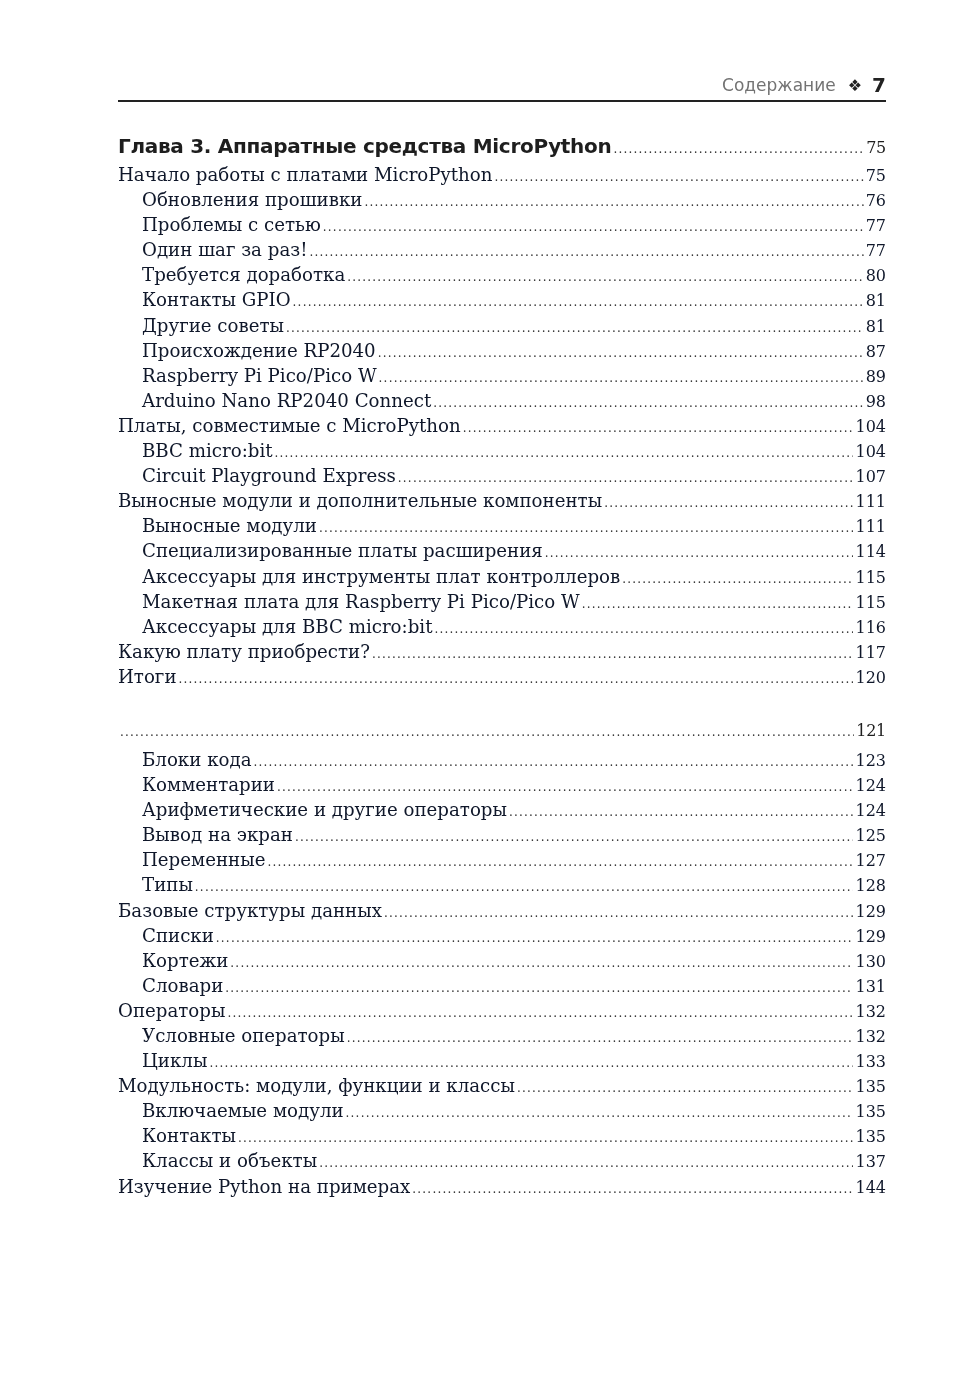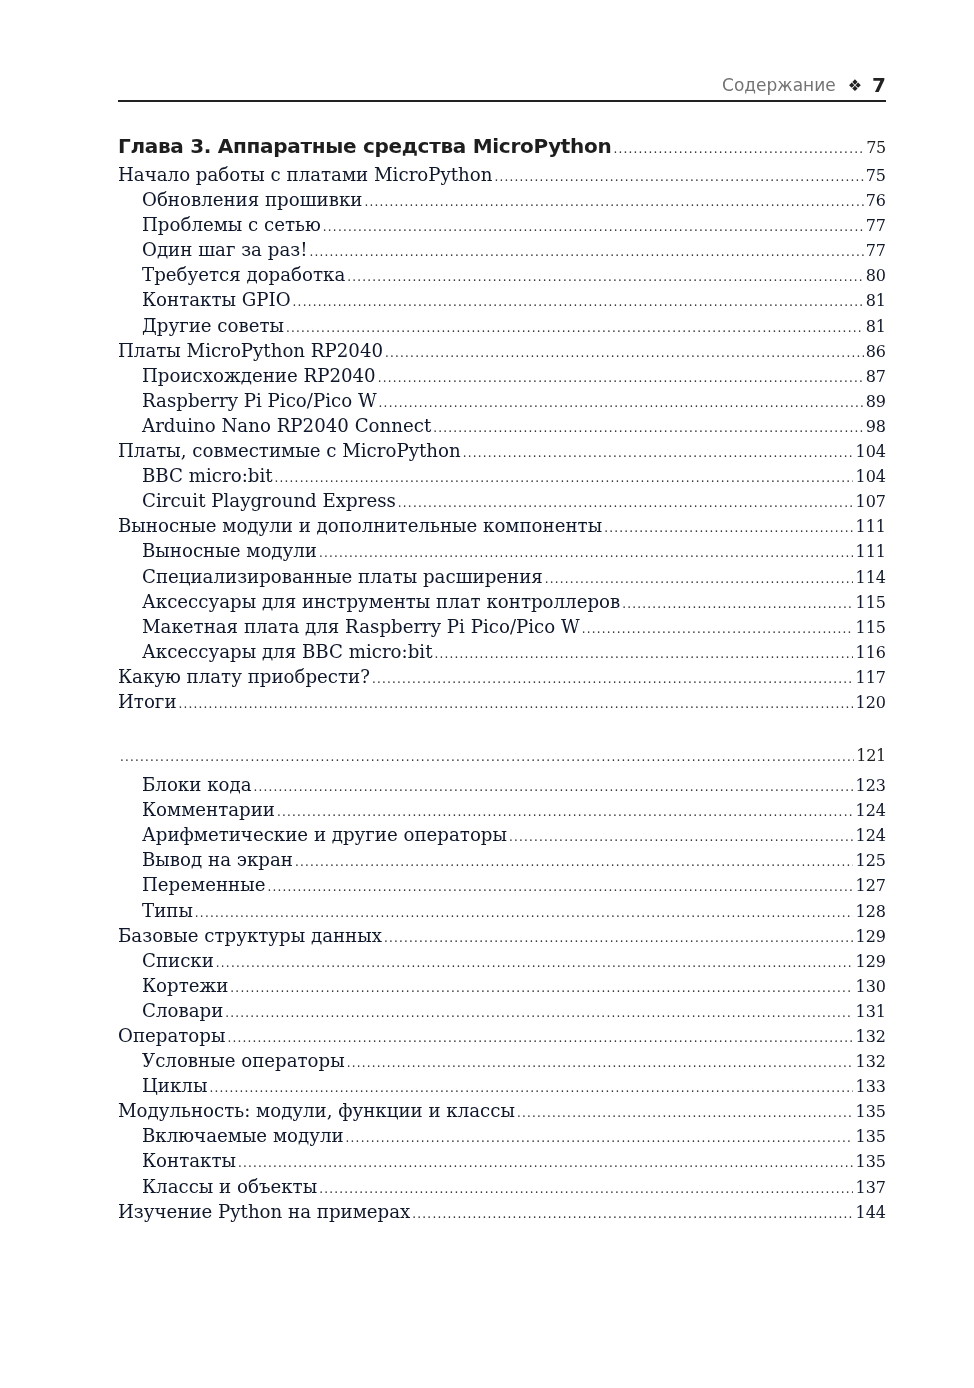--- a/index.html
+++ b/index.html
@@ -77,25 +77,20 @@
       <div class="row l2">
         <span class="label">Контакты GPIO</span>
         <span class="dots"></span>
         <span class="pg">81</span>
       </div>
       <div class="row l2">
         <span class="label">Другие советы</span>
         <span class="dots"></span>
         <span class="pg">81</span>
       </div>
-      <div class="row">
-        <span class="label">Платы MicroPython RP2040</span>
-        <span class="dots"></span>
-        <span class="pg">86</span>
-      </div>
       <div class="row l2">
         <span class="label">Происхождение RP2040</span>
         <span class="dots"></span>
         <span class="pg">87</span>
       </div>
       <div class="row l2">
         <span class="label">Raspberry Pi Pico/Pico W</span>
         <span class="dots"></span>
         <span class="pg">89</span>
       </div>

